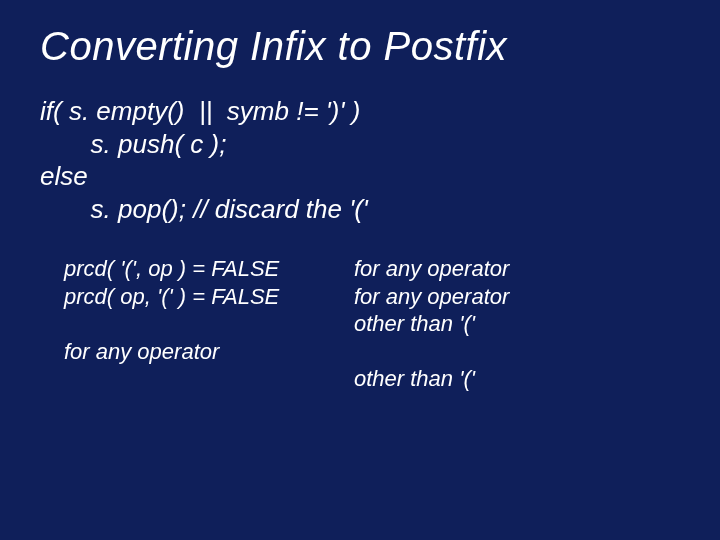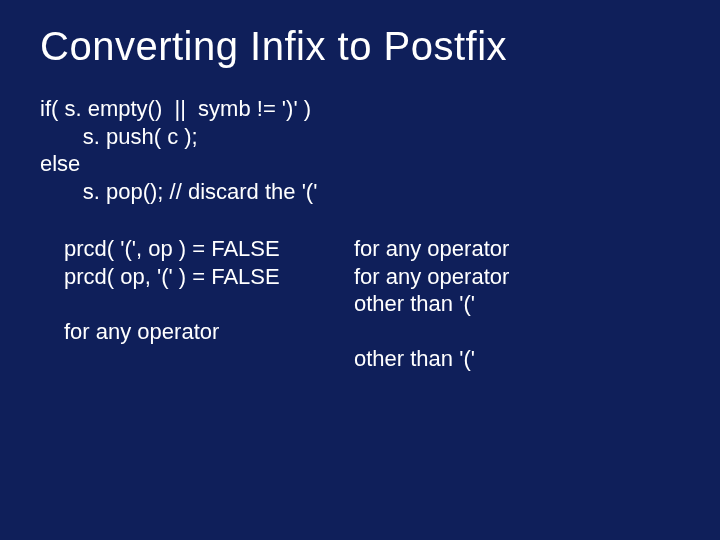--- a/index.html
+++ b/index.html
@@ -10,29 +10,30 @@
     background: #0f1f5a;
     font-family: Arial, Helvetica, sans-serif;
     color: #ffffff;
     overflow: hidden;
   }
   .slide {
     box-sizing: border-box;
     width: 720px;
     height: 540px;
     padding: 24px 40px 40px 40px;
+    font-style: italic;
   }
   .title {
     font-size: 40px;
     font-weight: 400;
     margin: 0 0 26px 0;
     letter-spacing: 0.5px;
   }
   .code-block {
-    font-size: 22px;
+    font-size: 26px;
     line-height: 1.25;
     white-space: pre;
     margin-bottom: 30px;
   }
   .rule-block {
     font-size: 22px;
     line-height: 1.25;
   }
   .rule-row {
     display: flex;

